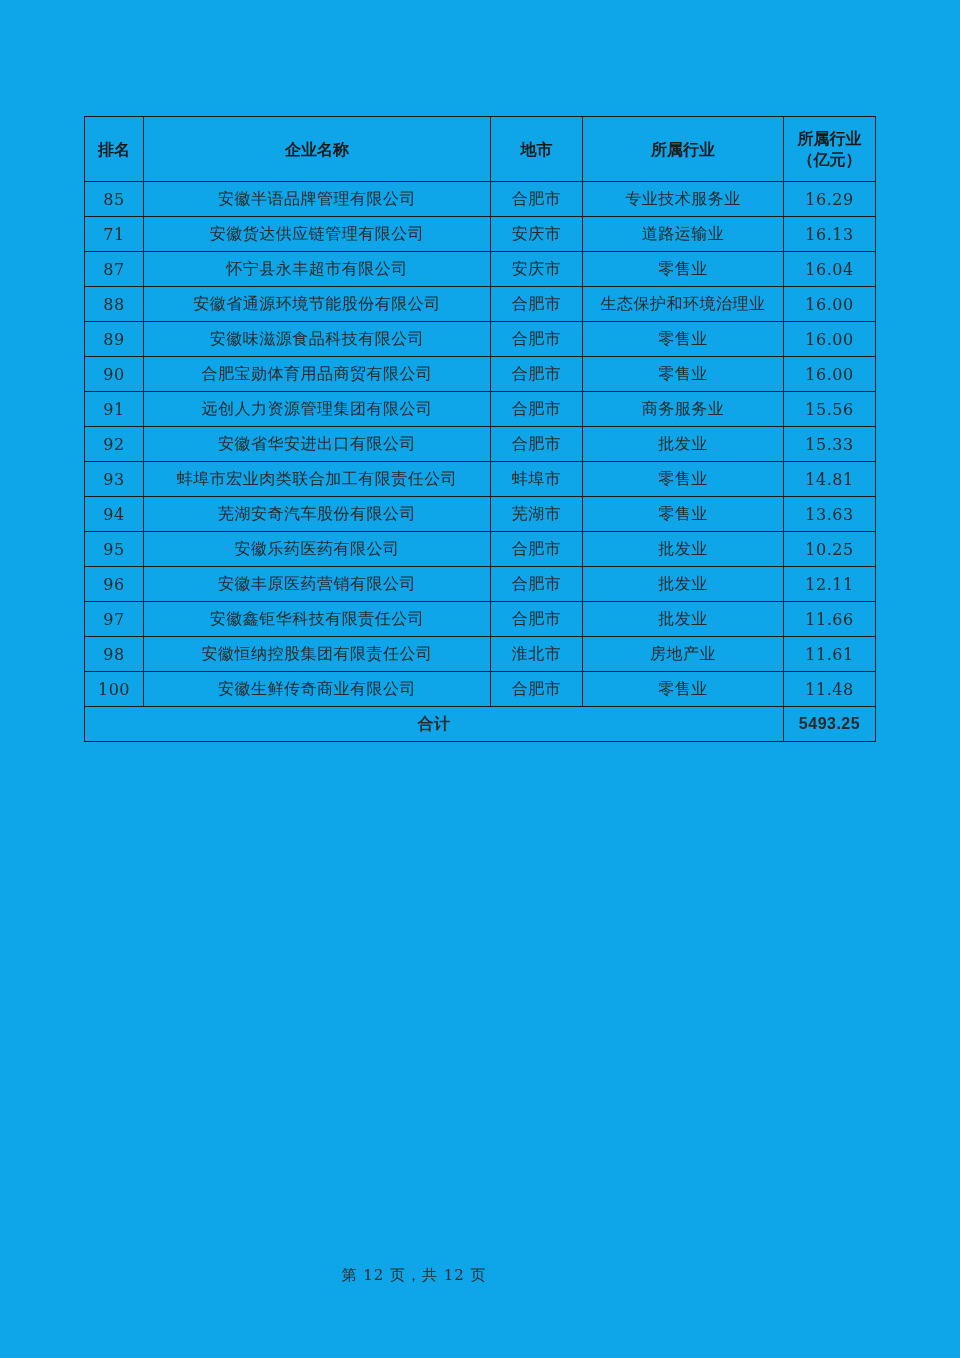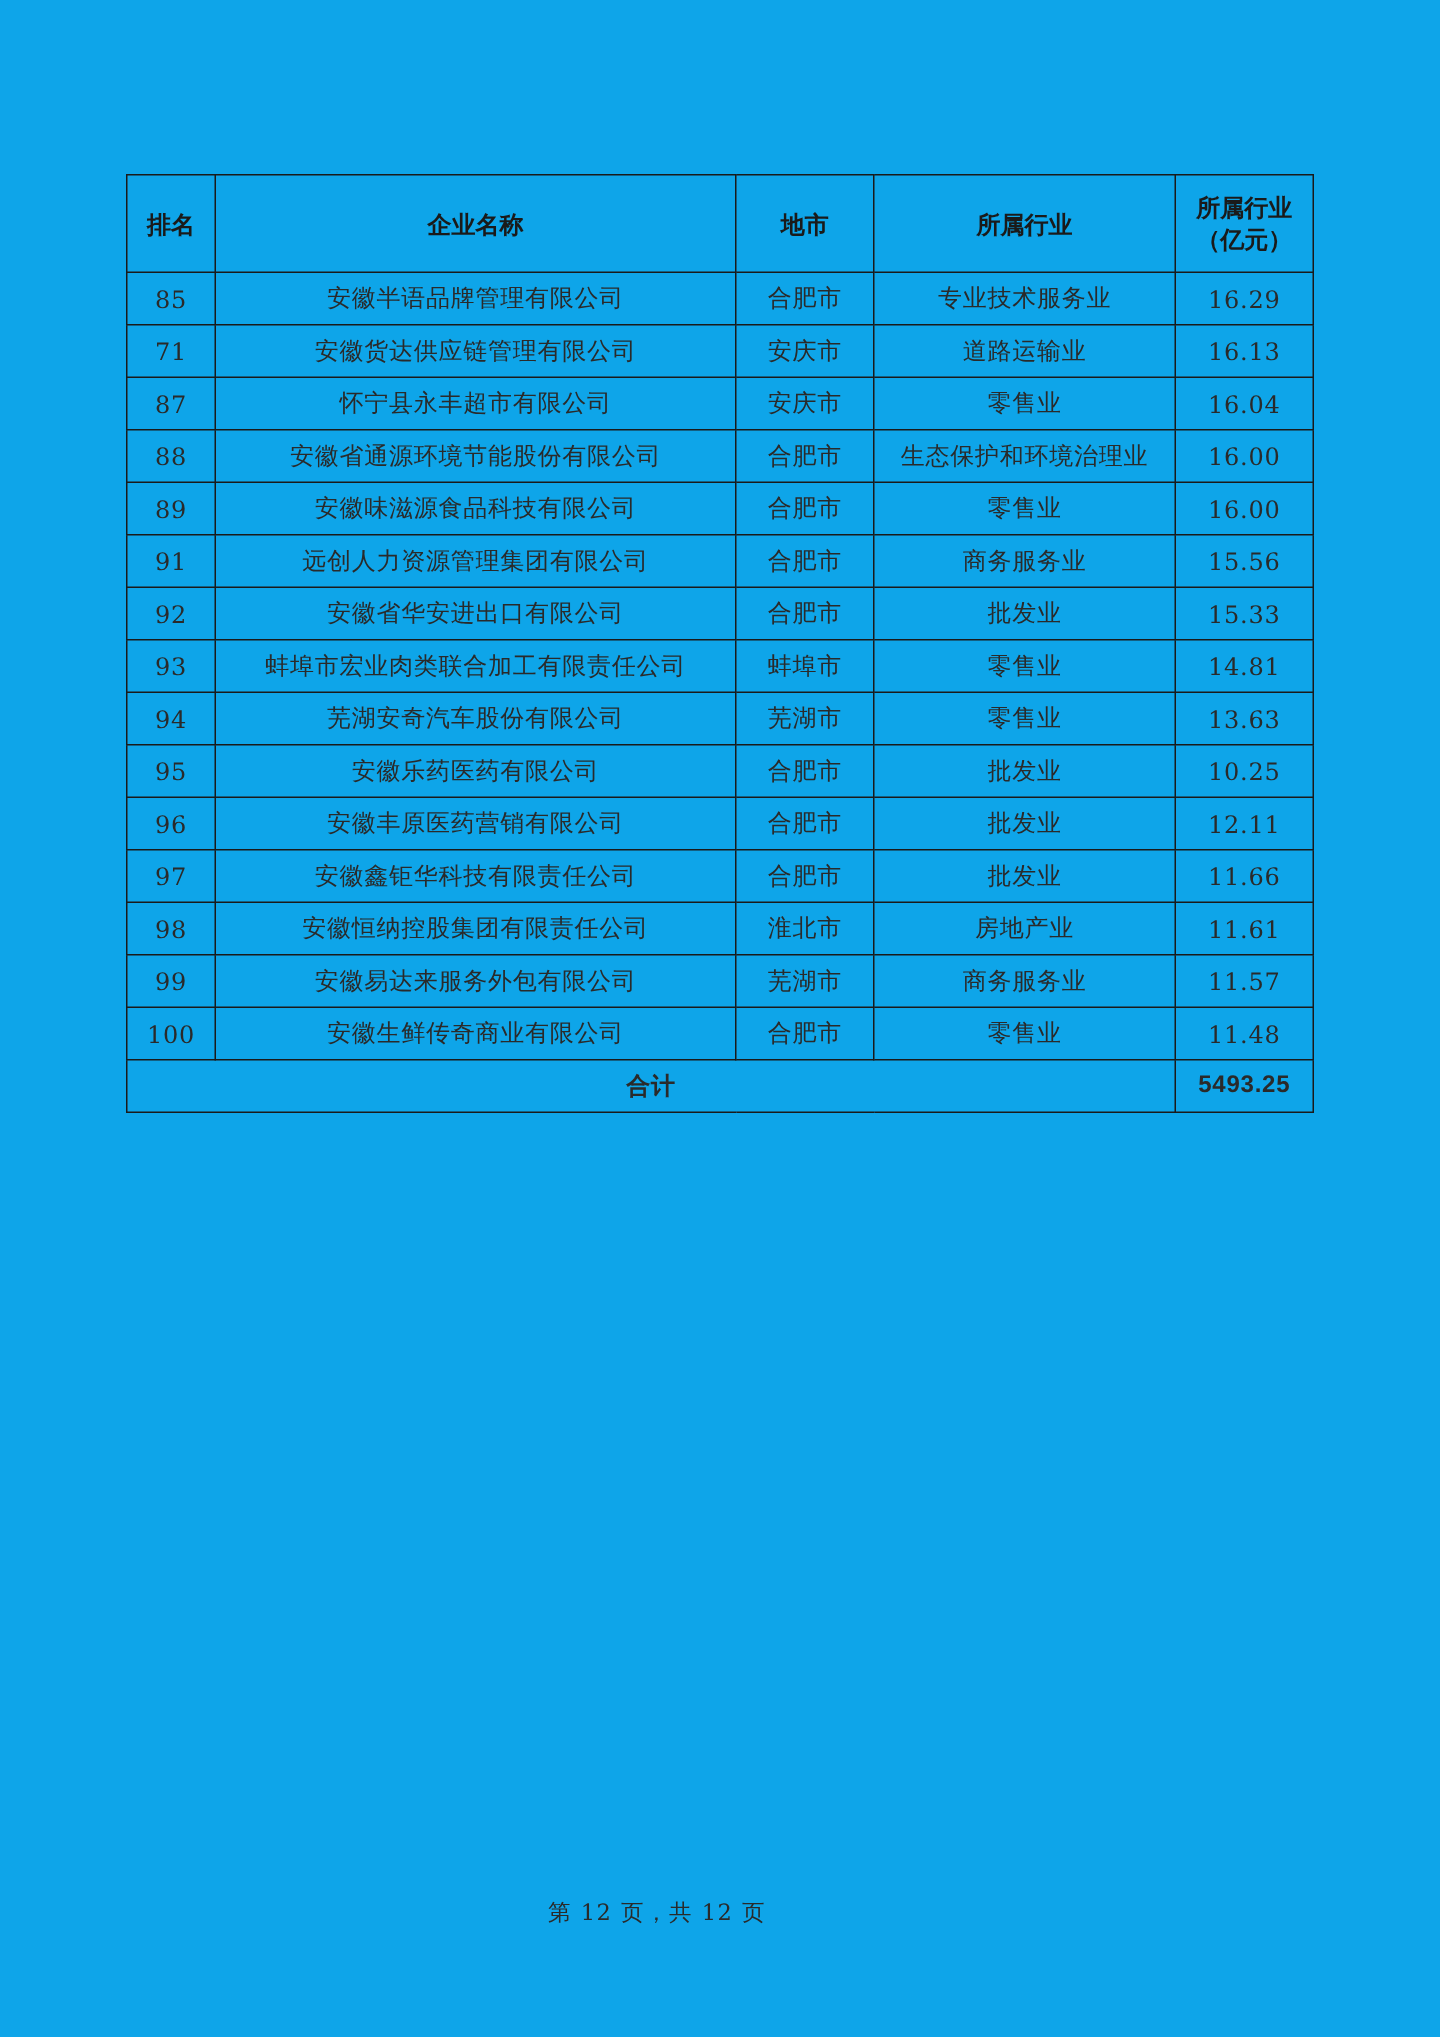--- a/index.html
+++ b/index.html
@@ -71,21 +71,20 @@
     .col-revenue { width: 92px; }
     .footer {
       position: absolute;
       top: 1266px;
       left: 0;
       width: 828px;
       text-align: center;
       font-size: 15px;
       color: #2a2a2a;
       letter-spacing: 1px;
-      padding-left: 24px;
     }
   </style>
 </head>
 <body>
 
 <div class="page">
   <table class="rank-table">
     <colgroup>
       <col class="col-rank">
       <col class="col-name">
@@ -135,20 +134,27 @@
         <td class="num">16.00</td>
       </tr>
       <tr>
         <td class="num">89</td>
         <td>安徽味滋源食品科技有限公司</td>
         <td>合肥市</td>
         <td>零售业</td>
         <td class="num">16.00</td>
       </tr>
       <tr>
+        <td class="num">90</td>
+        <td>合肥宝勋体育用品商贸有限公司</td>
+        <td>合肥市</td>
+        <td>零售业</td>
+        <td class="num">16.00</td>
+      </tr>
+      <tr>
         <td class="num">91</td>
         <td>远创人力资源管理集团有限公司</td>
         <td>合肥市</td>
         <td>商务服务业</td>
         <td class="num">15.56</td>
       </tr>
       <tr>
         <td class="num">92</td>
         <td>安徽省华安进出口有限公司</td>
         <td>合肥市</td>
@@ -189,27 +195,20 @@
         <td>合肥市</td>
         <td>批发业</td>
         <td class="num">11.66</td>
       </tr>
       <tr>
         <td class="num">98</td>
         <td>安徽恒纳控股集团有限责任公司</td>
         <td>淮北市</td>
         <td>房地产业</td>
         <td class="num">11.61</td>
-      </tr>
-      <tr>
-        <td class="num">99</td>
-        <td>安徽易达来服务外包有限公司</td>
-        <td>芜湖市</td>
-        <td>商务服务业</td>
-        <td class="num">11.57</td>
       </tr>
       <tr>
         <td class="num">100</td>
         <td>安徽生鲜传奇商业有限公司</td>
         <td>合肥市</td>
         <td>零售业</td>
         <td class="num">11.48</td>
       </tr>
       <tr class="total-row">
         <td colspan="4">合计</td>

